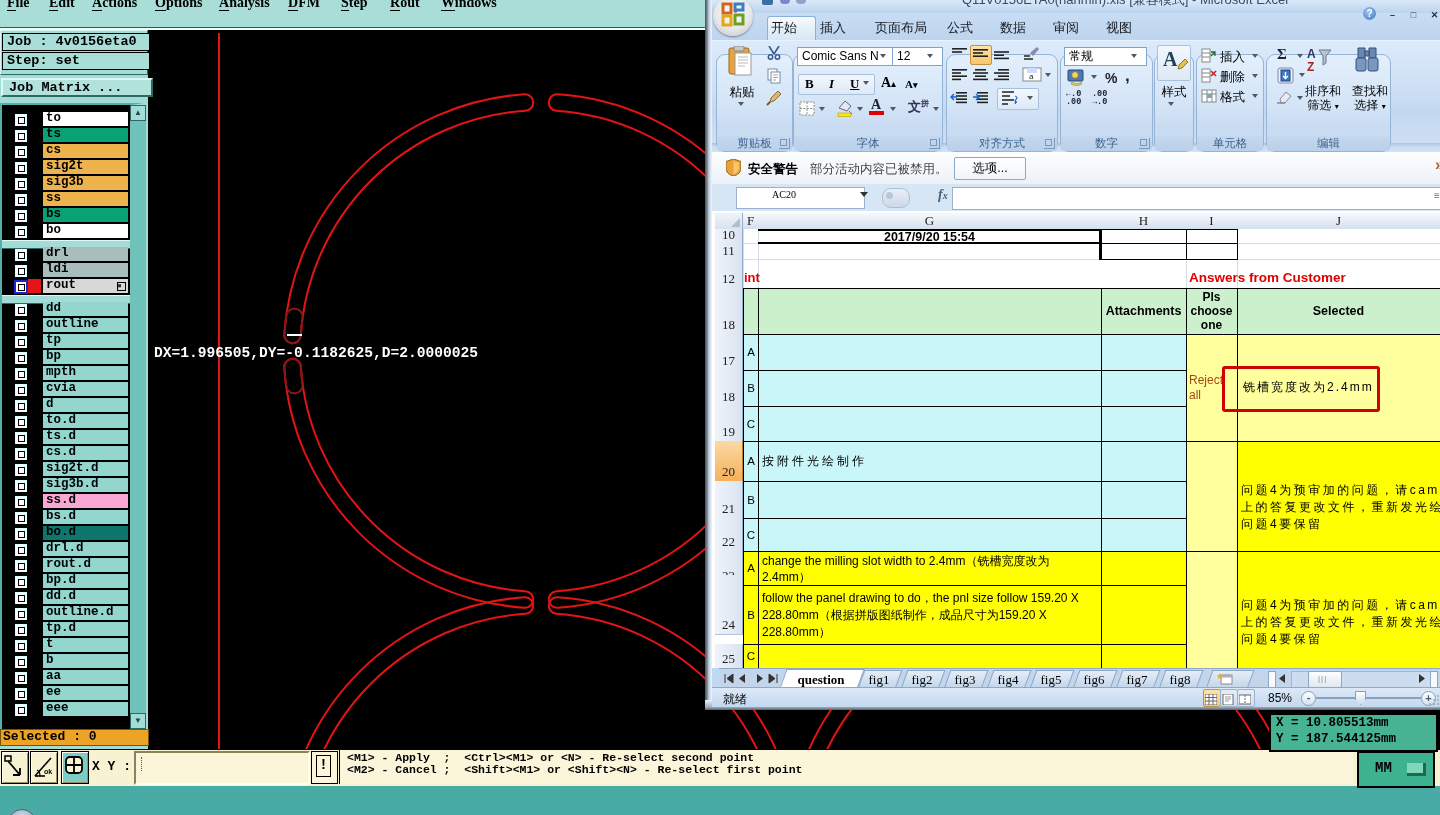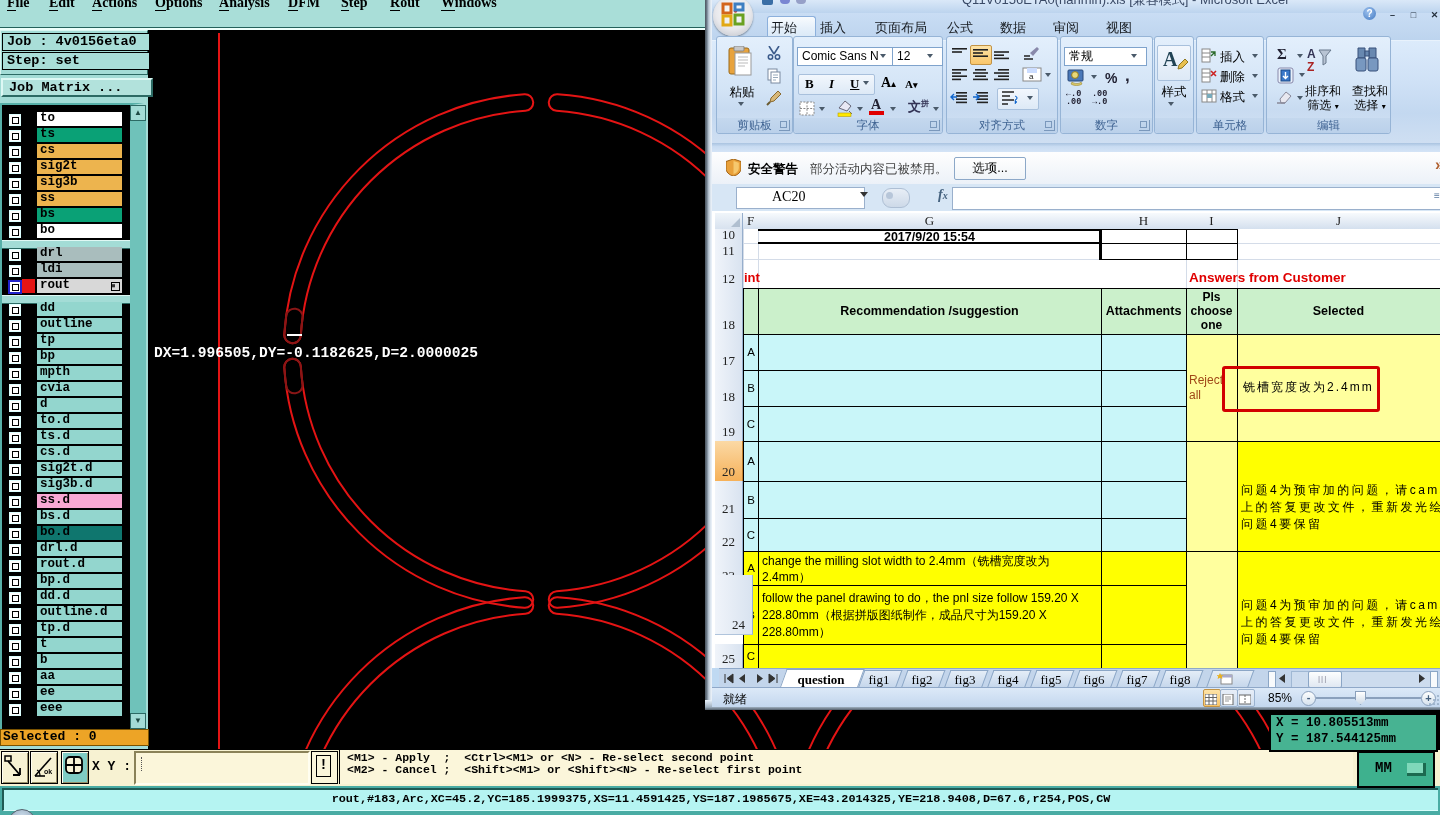--- a/index.html
+++ b/index.html
@@ -6,42 +6,42 @@
 .abs{position:absolute;}
 .mono{font-family:"Liberation Mono",monospace;font-weight:bold;}
 
 #menubar{left:0;top:0;width:710px;height:27px;background:#a9ded8;border-bottom:1px solid #24615b;}
 #menubar .mi{position:absolute;top:-5px;font-family:"Liberation Serif",serif;font-weight:bold;font-size:14px;color:#000;}
 #menubar .mi u{text-decoration:none;border-bottom:1.5px solid #000;padding-bottom:0px;}
 #sidebar{left:0;top:30px;width:148px;height:720px;background:#a3dcd6;}
 .jobbox{position:absolute;left:2px;width:142px;height:16px;background:#a9ded8;border:1.5px solid #000;color:#000;font-family:"Liberation Mono",monospace;font-weight:bold;font-size:13.5px;line-height:16px;padding-left:4px;}
 #jobmatrix{position:absolute;left:1px;top:48px;width:142px;height:15px;background:#b2e2dc;border-top:2px solid #ddf8f4;border-left:2px solid #ddf8f4;border-right:2px solid #2c6a64;border-bottom:2px solid #2c6a64;font-family:"Liberation Mono",monospace;font-weight:bold;font-size:13.5px;line-height:15px;padding-left:6px;}
 #layerlist{position:absolute;left:0px;top:73px;width:130px;height:624px;background:#000;border:2px solid #57b0a8;border-right:12px solid #a3dcd6;}
-.lrow{position:absolute;left:4px;width:100%;height:16px;padding-left:48px;}
+.lrow{position:absolute;left:10px;width:100%;height:16px;padding-left:48px;}
 .cb{position:absolute;left:3px;top:2px;width:10px;height:10px;background:#fff;border:1px solid #dff;}
 .cb:after{content:"";position:absolute;left:1.5px;top:1.5px;width:5px;height:5px;border:1.5px solid #000;}
 .lbl{position:absolute;left:31px;top:0px;width:82px;height:14px;font-family:"Liberation Mono",monospace;font-weight:bold;font-size:12.5px;line-height:13px;color:#000;padding-left:3px;}
 .sep{position:absolute;left:0;width:100%;height:7px;background:#a3dcd6;border-top:1px solid #dff8f4;border-bottom:1px solid #2c6a64;}
 #lscroll{position:absolute;left:130px;top:75px;width:16px;height:625px;background:#6fc2ba;font-size:8px;text-align:center;color:#1e4a44;}
 #lscroll .up,#lscroll .dn{position:absolute;left:0px;width:14px;height:14px;line-height:14px;background:#a3dcd6;border:1px solid #2c6a64;}
 #selbar{left:0;top:729px;width:145px;height:15px;background:#eda426;border:1px solid #7a5200;color:#000;font-family:"Liberation Mono",monospace;font-weight:bold;font-size:13px;line-height:14px;padding-left:2px;}
 #botbar{left:0;top:749px;width:1440px;height:37px;background:#f7f2d2;border-top:1px solid #000;}
 #statusband{left:0;top:786px;width:1440px;height:29px;background:#49aca4;}
 #statusinner{left:2px;top:788px;width:1434px;height:20px;background:#b5f4f2;border-top:2px solid #1e5a54;border-left:2px solid #1e5a54;border-bottom:1px solid #d8fffc;font-family:"Liberation Mono",monospace;font-weight:bold;font-size:11.8px;line-height:18px;text-align:center;color:#000;}
 #xybox{left:1269px;top:713px;width:160px;height:35px;background:#47b392;border:2px solid #000;color:#000;font-family:"Liberation Mono",monospace;font-weight:bold;font-size:12.5px;line-height:16px;padding-left:5px;}
 #mmbtn{left:1357px;top:751px;width:74px;height:33px;background:#3eb18e;border:2px solid #000;}
 #mmbtn .t{position:absolute;left:16px;top:7px;font-family:"Liberation Mono",monospace;font-weight:bold;font-size:14px;color:#000;}
 #mmbtn .sq{position:absolute;left:48px;top:10px;width:16px;height:10px;background:#7fd8ba;border-right:3px solid #1c6a50;border-bottom:3px solid #1c6a50;}
 .tbtn{position:absolute;top:751px;width:26px;height:31px;background:#f7f2d2;border:1px solid #000;box-shadow:inset 1px 1px 0 #fffef0, inset -1px -1px 0 #999068;}
 
 #excel{left:705px;top:0px;width:735px;height:710px;background:#bfd9f2;font-family:"Liberation Sans",sans-serif;color:#000;}
 .extab{top:19px;font-size:13px;color:#15191e;}
 .wbtn{width:17px;height:13px;color:#24303c;font-weight:bold;font-size:9px;line-height:12px;text-align:center;}
 .vbtn{top:1px;width:15px;height:15px;background:linear-gradient(180deg,#e7eef8,#cfdeef);border:1px solid #9ab2cf;border-radius:2px;padding:1px 0 0 1px;}
-.grp{position:absolute;top:36px;height:96px;border:1px solid #96b4d6;border-radius:3px;background:linear-gradient(180deg,#e3effc,#d3e4f6 55%,#c8dbf1 75%,#d0e0f3);text-decoration:underline;}
+.grp{position:absolute;top:54px;height:96px;border:1px solid #96b4d6;border-radius:9px;background:linear-gradient(180deg,#e3effc,#d3e4f6 55%,#c8dbf1 75%,#d0e0f3);text-decoration:underline;}
 .grp .glabel{position:absolute;left:0;bottom:0;width:100%;height:15px;background:linear-gradient(180deg,#c4d8ee,#bad0ea);border-radius:0 0 3px 3px;text-align:center;font-size:11.5px;color:#3f6392;line-height:15px;}
 .grp .dlg{position:absolute;right:2px;bottom:2px;width:10px;height:10px;border-right:1.5px solid #7a98bc;border-bottom:1.5px solid #7a98bc;}.grp .dlg:after{content:"";position:absolute;left:1px;top:1px;width:5px;height:5px;border:1px solid #7a98bc;}
 .cmb{position:absolute;background:#fff;border:1px solid #7fa3cc;font-size:12px;line-height:17px;padding-left:4px;}
 .dar{position:absolute;width:0;height:0;border-left:3.5px solid transparent;border-right:3.5px solid transparent;border-top:4px solid #4a5a6a;}
 .rbtn{position:absolute;border:1px solid #a8c0dc;border-radius:2px;background:linear-gradient(180deg,#f2f7fd,#dde9f6);}
 .cell{position:absolute;overflow:hidden;font-size:12px;}
 .rowhdr{position:absolute;left:3px;width:27px;background:linear-gradient(90deg,#f0f4fa,#d9e3f0);border-right:1px solid #96aecc;border-bottom:1px solid #b0c4dc;font-family:'Liberation Serif',serif;font-size:13px;color:#222;display:flex;align-items:flex-end;justify-content:center;}
 .colhdr{position:absolute;top:2px;height:16px;background:linear-gradient(180deg,#f7fafd,#e2eaf4 60%,#d4e0ee);border-right:1px solid #9eb6d3;font-family:'Liberation Serif',serif;font-size:13px;color:#222;text-align:center;line-height:16px;}
 .stabt{position:absolute;top:3px;font-family:'Liberation Serif',serif;font-size:13px;text-align:center;}
 </style></head>
@@ -267,21 +267,20 @@
 <div class="abs" style="left:134px;top:751px;width:172px;height:30px;background:#fbf6da;border:2px solid #8a8258;border-right-color:#fffef0;border-bottom-color:#fffef0;">
       <span style="position:absolute;left:5px;top:4px;width:1px;height:14px;border-left:1px dotted #555;"></span>
     </div>
 <div class="abs" style="left:311px;top:751px;width:25px;height:31px;background:#fbf6da;border:1px solid #000;">
       <div style="position:absolute;left:4px;top:3px;width:13px;height:20px;border:1.5px solid #000;text-align:center;font-weight:bold;font-size:14px;font-family:'Liberation Mono';line-height:19px;">!</div>
     </div>
 <div class="abs" style="left:339px;top:750px;width:1013px;height:34px;background:#fbf6da;border-left:1px solid #000;"></div>
 <div class="abs mono" style="left:347px;top:752px;font-size:11.5px;line-height:12px;white-space:pre;">&lt;M1&gt; - Apply  ;  &lt;Ctrl&gt;&lt;M1&gt; or &lt;N&gt; - Re-select second point
 &lt;M2&gt; - Cancel ;  &lt;Shift&gt;&lt;M1&gt; or &lt;Shift&gt;&lt;N&gt; - Re-select first point</div>
 <div class="abs" id="statusband"></div>
-<div class="abs" id="statusinner">rout,#183,Arc,XC=45.2,YC=185.1999375,XS=11.4591425,YS=187.1985675,XE=43.2014325,YE=218.9408,D=67.6,r254,POS,CW</div>
 <div class="abs" style="left:8px;top:809px;width:26px;height:26px;border-radius:50%;background:radial-gradient(circle at 50% 30%,#cfe0ee,#7288a0);border:1px solid #55606c;"></div>
 <div class="abs" id="xybox">X  =  10.805513mm<br>Y  =  187.544125mm</div>
 <div class="abs" id="mmbtn">
       <span class="t">MM</span>
       <span class="sq"></span>
     </div>
 
 <div class="abs" id="excel">
 
   <div class="abs" style="left:0;top:0;width:7px;height:710px;background:linear-gradient(90deg,#4a545e 0px,#707e8c 2px,#a8b6c4 45%,#d8e2ec 75%,#eef4fb);"></div>
@@ -540,21 +539,21 @@
           <path d="M7.5 2L12.8 3.8V9c0 3-2.2 5.2-5.3 6z" fill="#f6c86e"></path>
         </svg>
     <span class="abs" style="left:36px;top:9px;font-weight:bold;font-size:12.5px;">安全警告</span>
     <span class="abs" style="left:98px;top:9px;font-size:12.5px;color:#444;">部分活动内容已被禁用。</span>
     <div class="abs" style="left:242px;top:5px;width:70px;height:21px;background:linear-gradient(180deg,#fff,#f0f4f8);border:1px solid #8ca8c8;border-radius:2px;text-align:center;font-size:12.5px;line-height:20px;">选项...</div>
     <span class="abs" style="left:723px;top:4px;color:#b06030;font-weight:bold;">»</span>
   </div>
 
   <div class="abs" style="left:7px;top:184px;width:728px;height:27px;background:#d7e6f5;">
     <div class="abs" style="left:24px;top:3px;width:127px;height:20px;background:#fff;border:1px solid #9ab0cc;"></div>
-    <div class="abs" style="left:60px;top:5px;font-family:'Liberation Serif',serif;font-size:14px;text-align:right;">AC20</div>
+    <div class="abs" style="left:60px;top:5px;font-family:'Liberation Serif',serif;font-size:10px;text-align:right;">AC20</div>
     <div class="abs" style="left:148px;top:8px;width:0;height:0;border-left:4px solid transparent;border-right:4px solid transparent;border-top:5px solid #333;"></div>
     <div class="abs" style="left:170px;top:4px;width:26px;height:18px;background:linear-gradient(180deg,#e8eef6,#cdd9e8);border:1px solid #aebfd4;border-radius:9px;"></div>
     <div class="abs" style="left:174px;top:8px;width:7px;height:7px;border-radius:50%;background:#b7c6d9;"></div>
     <div class="abs" style="left:226px;top:3px;font-family:'Liberation Serif',serif;font-style:italic;font-weight:bold;font-size:14px;color:#44617e;">f<i style="font-size:10px;">x</i></div>
     <div class="abs" style="left:240px;top:3px;width:488px;height:21px;background:#fff;border:1px solid #9ab0cc;border-right:none;"></div>
     <div class="abs" style="left:722px;top:6px;color:#5a7aa0;font-size:10px;">≡</div>
   </div>
 
   <div id="sheet" class="abs" style="left:7px;top:211px;width:728px;height:457px;background:#fff;overflow:hidden;">
         <div class="cell" style="left:31px;top:77px;width:697px;height:46px;background:#cbf0cb;"></div>
@@ -595,33 +594,33 @@
         <div class="cell" style="left:387px;top:18px;width:2px;height:31px;background:#000;"></div>
         <div class="cell" style="left:389px;top:18px;width:136px;height:1px;background:#000;"></div>
         <div class="cell" style="left:389px;top:32px;width:136px;height:1px;background:#000;"></div>
         <div class="cell" style="left:389px;top:48px;width:136px;height:1px;background:#000;"></div>
         <div class="cell" style="left:389px;top:18px;width:1px;height:31px;background:#000;"></div>
         <div class="cell" style="left:474px;top:18px;width:1px;height:31px;background:#000;"></div>
         <div class="cell" style="left:525px;top:18px;width:1px;height:31px;background:#000;"></div>
         <div class="cell" style="left:46px;top:18px;width:343px;height:15px;font-weight:bold;font-size:12.5px;display:flex;align-items:center;justify-content:center;text-align:center;">2017/9/20 15:54</div>
         <div class="cell" style="left:32px;top:59px;width:60px;height:17px;font-weight:bold;font-size:13px;color:#e00000;">int</div>
         <div class="cell" style="left:477px;top:59px;width:260px;height:17px;font-weight:bold;font-size:13.5px;color:#e00000;">Answers from Customer</div>
-        <div class="cell" style="left:46px;top:77px;width:343px;height:46px;font-weight:bold;font-size:12.5px;display:flex;align-items:center;justify-content:center;text-align:center;">Recommendation /suggestion</div>
         <div class="cell" style="left:389px;top:77px;width:85px;height:46px;font-weight:bold;font-size:12.5px;display:flex;align-items:center;justify-content:center;text-align:center;">Attachments</div>
         <div class="cell" style="left:474px;top:77px;width:51px;height:46px;font-weight:bold;font-size:12px;line-height:14px;display:flex;align-items:center;justify-content:center;text-align:center;">Pls<br>choose<br>one</div>
         <div class="cell" style="left:525px;top:77px;width:203px;height:46px;font-weight:bold;font-size:12.5px;display:flex;align-items:center;justify-content:center;text-align:center;">Selected</div>
         <div class="cell" style="left:32px;top:123px;width:14px;height:36px;font-size:11.5px;display:flex;align-items:center;justify-content:center;text-align:center;">A</div>
         <div class="cell" style="left:32px;top:159px;width:14px;height:36px;font-size:11.5px;display:flex;align-items:center;justify-content:center;text-align:center;">B</div>
         <div class="cell" style="left:32px;top:195px;width:14px;height:35px;font-size:11.5px;display:flex;align-items:center;justify-content:center;text-align:center;">C</div>
         <div class="cell" style="left:32px;top:230px;width:14px;height:40px;font-size:11.5px;display:flex;align-items:center;justify-content:center;text-align:center;">A</div>
         <div class="cell" style="left:32px;top:270px;width:14px;height:37px;font-size:11.5px;display:flex;align-items:center;justify-content:center;text-align:center;">B</div>
         <div class="cell" style="left:32px;top:307px;width:14px;height:33px;font-size:11.5px;display:flex;align-items:center;justify-content:center;text-align:center;">C</div>
         <div class="cell" style="left:32px;top:340px;width:14px;height:34px;font-size:11.5px;display:flex;align-items:center;justify-content:center;text-align:center;">A</div>
         <div class="cell" style="left:32px;top:374px;width:14px;height:59px;font-size:11.5px;display:flex;align-items:center;justify-content:center;text-align:center;">B</div>
         <div class="cell" style="left:32px;top:433px;width:14px;height:24px;font-size:11.5px;display:flex;align-items:center;justify-content:center;text-align:center;">C</div>
+        <div class="cell" style="left:50px;top:230px;width:335px;height:40px;font-size:12px;letter-spacing:3px;display:flex;align-items:center;">按附件光绘制作</div>
         <div class="cell" style="left:50px;top:340px;width:335px;height:34px;font-size:12px;line-height:16px;padding-top:2px;">change the milling slot width to 2.4mm（铣槽宽度改为<br>2.4mm）</div>
         <div class="cell" style="left:50px;top:374px;width:335px;height:59px;font-size:12px;line-height:17px;padding-top:5px;">follow the panel drawing to do，the pnl size follow 159.20 X<br>228.80mm（根据拼版图纸制作，成品尺寸为159.20 X<br>228.80mm）</div>
         <div class="cell" style="left:477px;top:123px;width:46px;height:107px;font-size:12px;color:#a04818;display:flex;align-items:center;line-height:15px;">Reject<br>all</div>
         <div class="cell" style="left:528px;top:123px;width:197px;height:107px;font-size:12px;letter-spacing:2px;display:flex;align-items:center;padding-left:3px;">铣槽宽度改为2.4mm</div>
         <div class="cell" style="left:510px;top:155px;width:152px;height:40px;border:3px solid #d20000;border-radius:3px;"></div>
         <div class="cell" style="left:529px;top:230px;width:203px;height:110px;font-size:12px;letter-spacing:2.5px;line-height:17px;padding-top:41px;"><span style="white-space:nowrap">问题4为预审加的问题，请cam根据以上</span><br><span style="white-space:nowrap">上的答复更改文件，重新发光绘，注意</span><br>问题4要保留</div>
         <div class="cell" style="left:529px;top:340px;width:203px;height:117px;font-size:12px;letter-spacing:2.5px;line-height:17px;padding-top:46px;"><span style="white-space:nowrap">问题4为预审加的问题，请cam根据以上</span><br><span style="white-space:nowrap">上的答复更改文件，重新发光绘，注意</span><br>问题4要保留</div>
         <div class="rowhdr" style="top:18px;height:15px;">
           <span style="padding-bottom:1px;">10</span>
         </div>
@@ -648,21 +647,21 @@
         </div>
         <div class="rowhdr" style="top:270px;height:37px;">
           <span style="padding-bottom:1px;">21</span>
         </div>
         <div class="rowhdr" style="top:307px;height:33px;">
           <span style="padding-bottom:1px;">22</span>
         </div>
         <div class="rowhdr" style="top:340px;height:34px;">
           <span style="padding-bottom:1px;">23</span>
         </div>
-        <div class="rowhdr" style="top:364px;height:59px;padding-left:10px;">
+        <div class="rowhdr" style="top:364px;height:59px;">
           <span style="padding-bottom:1px;">24</span>
         </div>
         <div class="rowhdr" style="top:433px;height:24px;">
           <span style="padding-bottom:1px;">25</span>
         </div>
         <div class="abs" style="left:3px;top:2px;width:27px;height:16px;background:linear-gradient(180deg,#f0f5fa,#d8e2ef);border-right:1px solid #96aecc;">
           <span style="position:absolute;right:2px;bottom:2px;width:0;height:0;border-left:9px solid transparent;border-bottom:9px solid #b0bfd0;"></span>
         </div>
         <div class="colhdr" style="left:31px;width:15px;">F</div>
         <div class="colhdr" style="left:46px;width:343px;">G</div>

